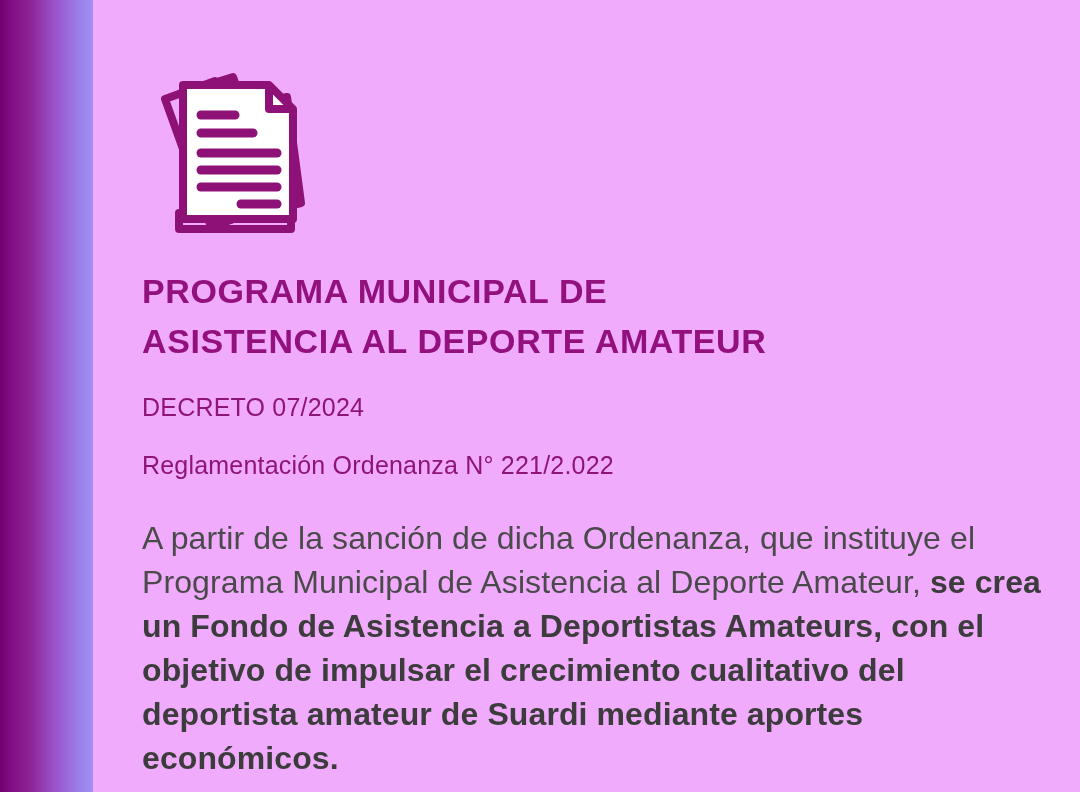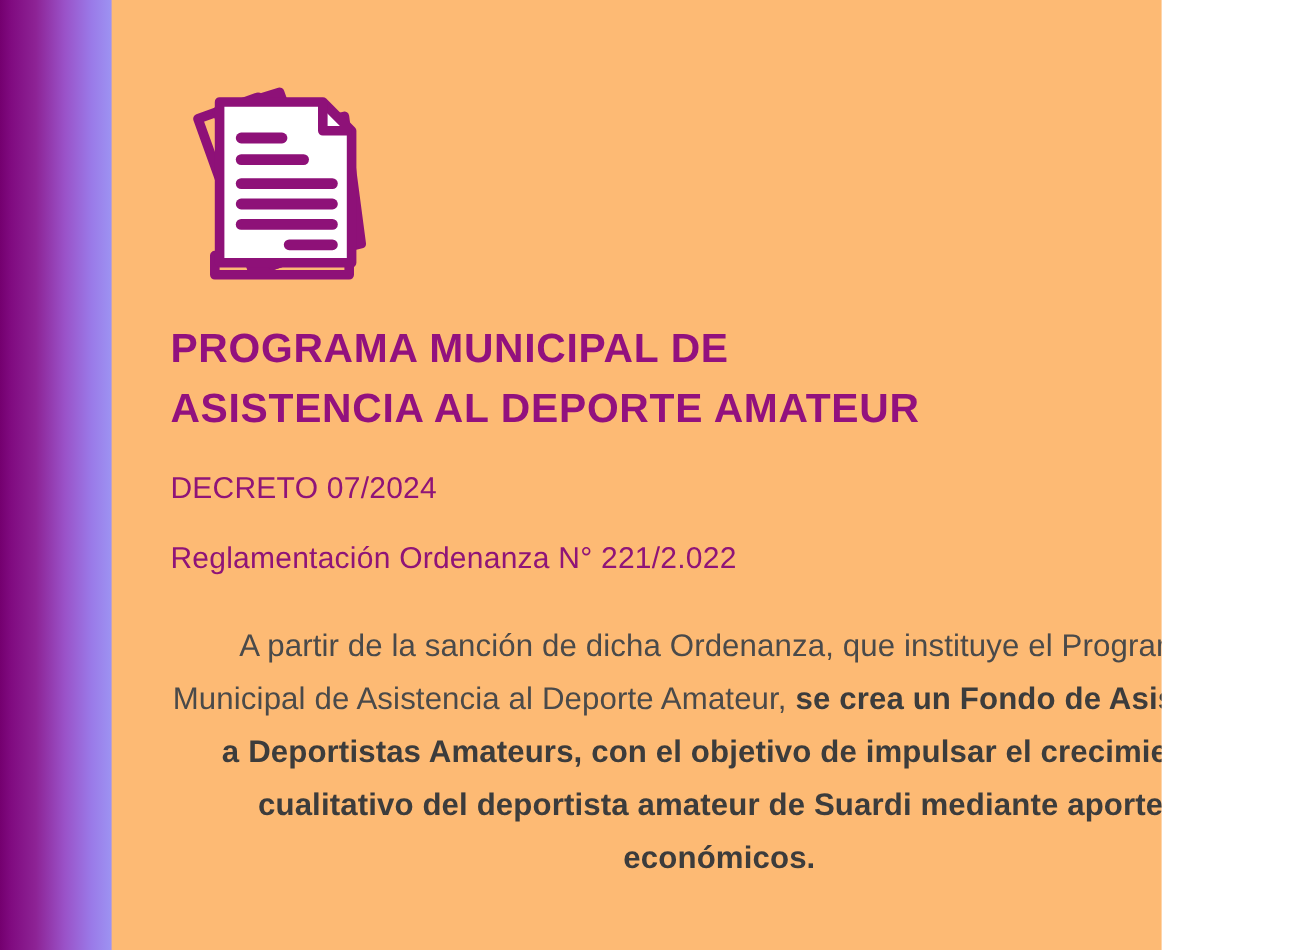--- a/index.html
+++ b/index.html
@@ -6,22 +6,22 @@
 
   html, body {
     width:1080px; height:792px;
     background:#ffffff;
     font-family:"Liberation Sans", sans-serif;
     overflow:hidden;
   }
 
   .card {
     position:relative;
-    width:968px; height:792px;
-    background:#fdba74;
+    width:1080px; height:792px;
+    background:#f0abfc;
     overflow:hidden;
   }
 
   
   .accent-bar {
     position:absolute;
     left:0; top:0;
     width:93px; height:792px;
     background:linear-gradient(
         to right,
@@ -73,25 +73,24 @@
     letter-spacing:0.2px;
     white-space:pre-line;
   }
 
   
   .body-text {
     position:absolute;
     left:1px; top:516px;
     width:915px;
     color:#4a4a4a;
-    font-size:26px;
+    font-size:32px;
     font-weight:400;
     line-height:44px;
     letter-spacing:0.1px;
-    text-align:center;
   }
   .body-text .strong {
     font-weight:bold;
     color:#3c3c3c;
   }
 </style>
 </head>
 <body>
 
 <div class="card">

